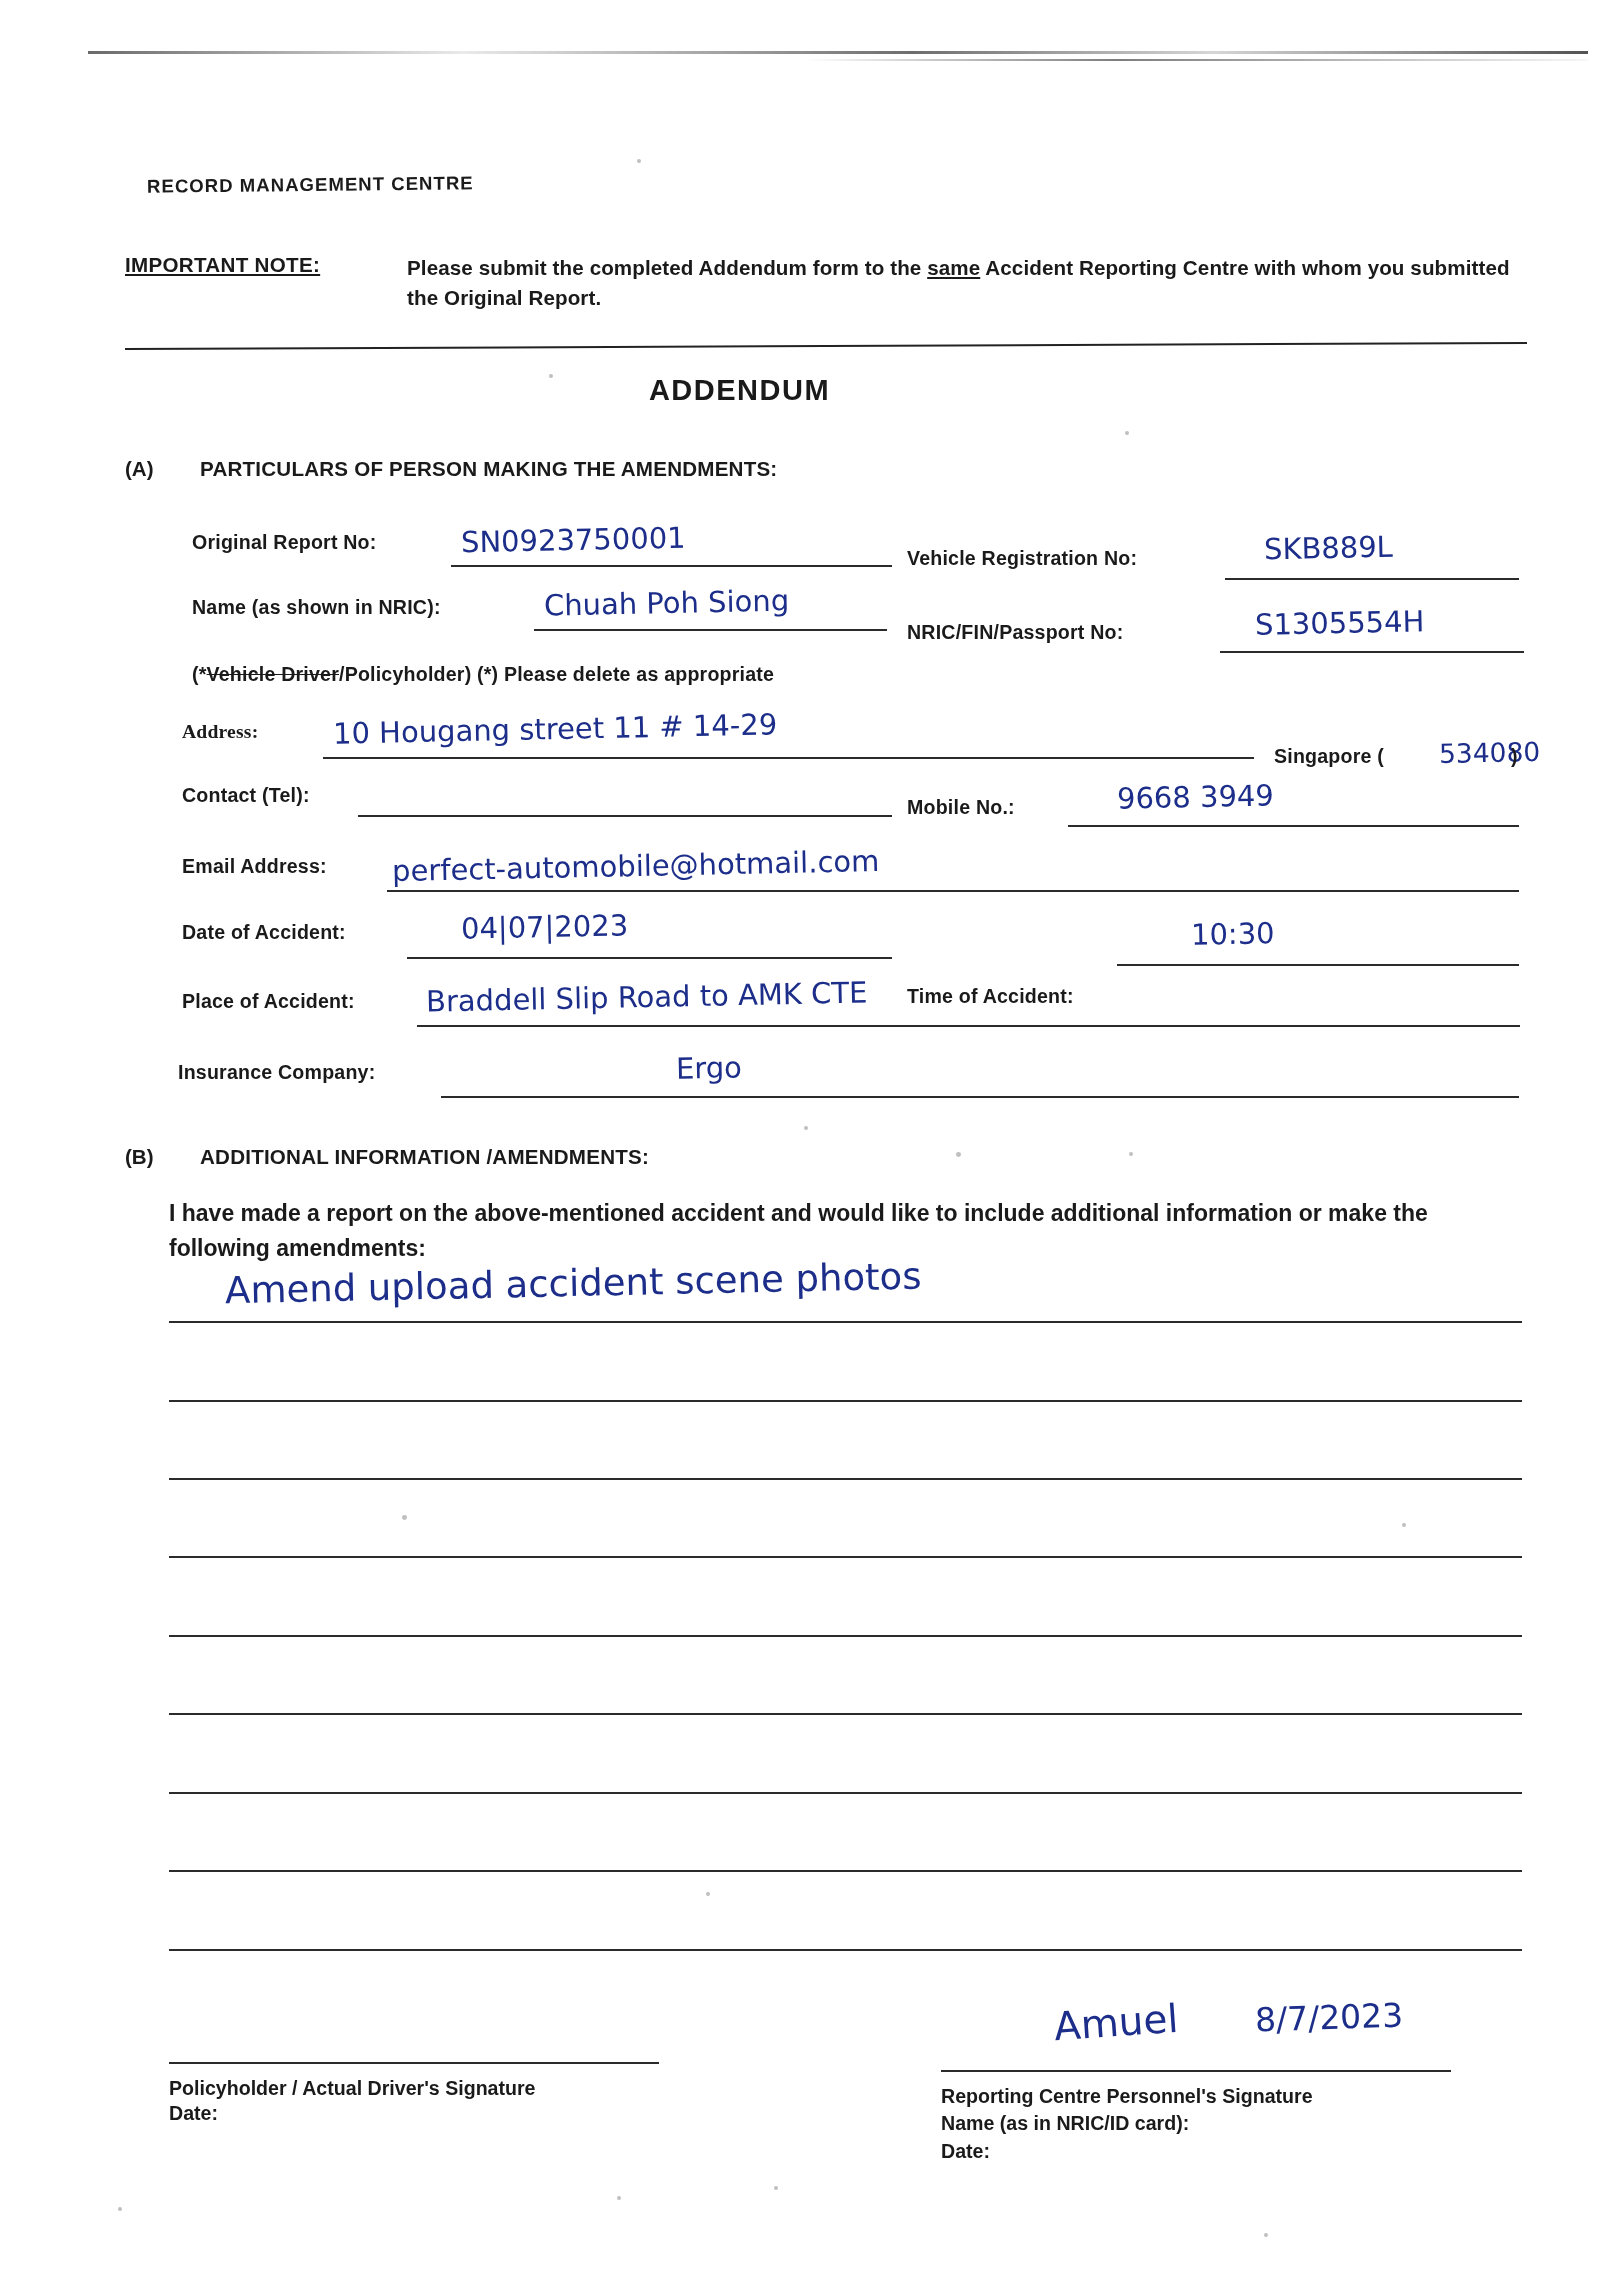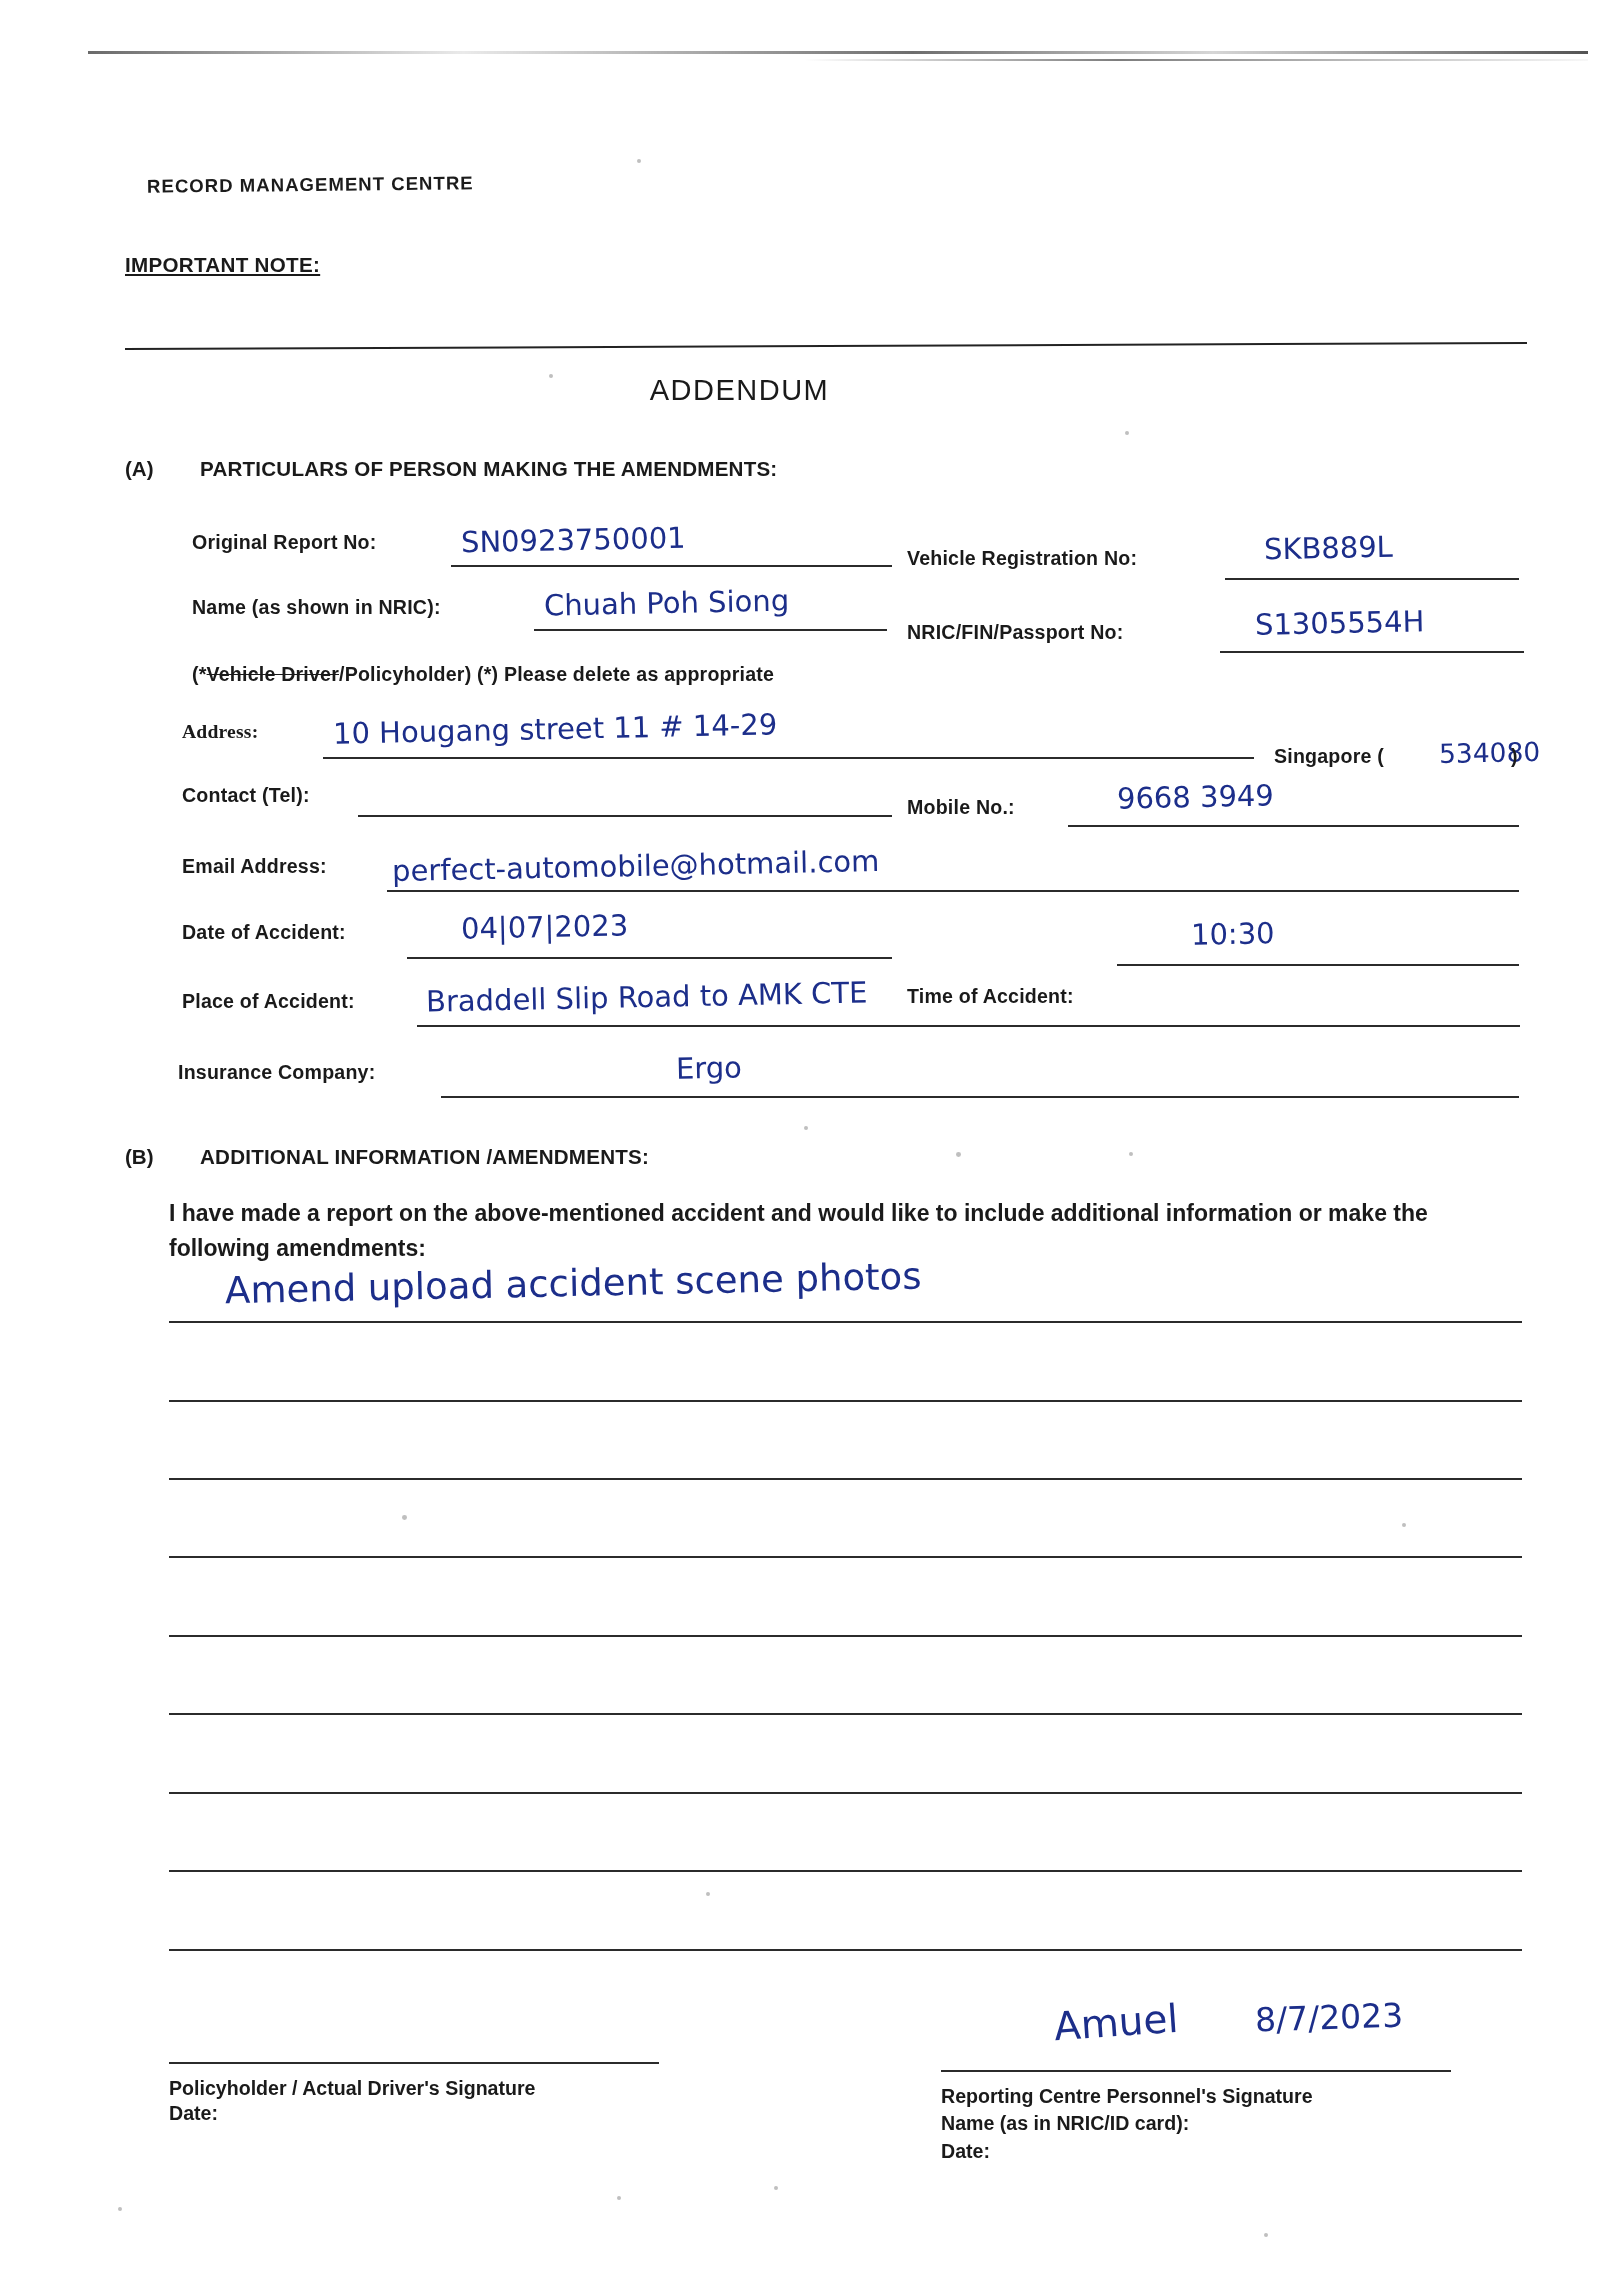--- a/index.html
+++ b/index.html
@@ -100,21 +100,21 @@
     background: #222;
     transform: rotate(-0.25deg);
   }
 
   .title {
     position: absolute;
     left: 0; top: 374px;
     width: 1479px;
     text-align: center;
     font-size: 29px;
-    font-weight: normal;
+    font-weight: bold;
     letter-spacing: 1.5px;
   }
 
   
   .sec-letter {
     position: absolute;
     font-size: 20.6px;
     font-weight: bold;
   }
   .sec-title {
@@ -193,20 +193,21 @@
 
 <div class="page">
 
   <div class="scan-edge-top"></div>
   <div class="scan-line"></div>
   <div class="scan-line2"></div>
 
   <div class="logo-sub" style="left:147px; top:174px;">RECORD MANAGEMENT CENTRE</div>
 
   <div class="note-label">IMPORTANT NOTE:</div>
+  <div class="note-text"><span>Please submit the completed Addendum form to the </span><u>same</u><span> Accident Reporting Centre with whom you submitted the Original Report.</span></div>
 
   <div class="hr-main"></div>
 
   <div class="title">ADDENDUM</div>
 
   <div class="sec-letter" style="left:125px; top:457px;">(A)</div>
   <div class="sec-title" style="left:192px; top:457px;">PARTICULARS OF PERSON MAKING THE AMENDMENTS:</div>
 
   <div class="lbl" style="left:192px; top:531px;">Original Report No:</div>
   <div class="rule" style="left:451px; top:565px; width:441px;"></div>

